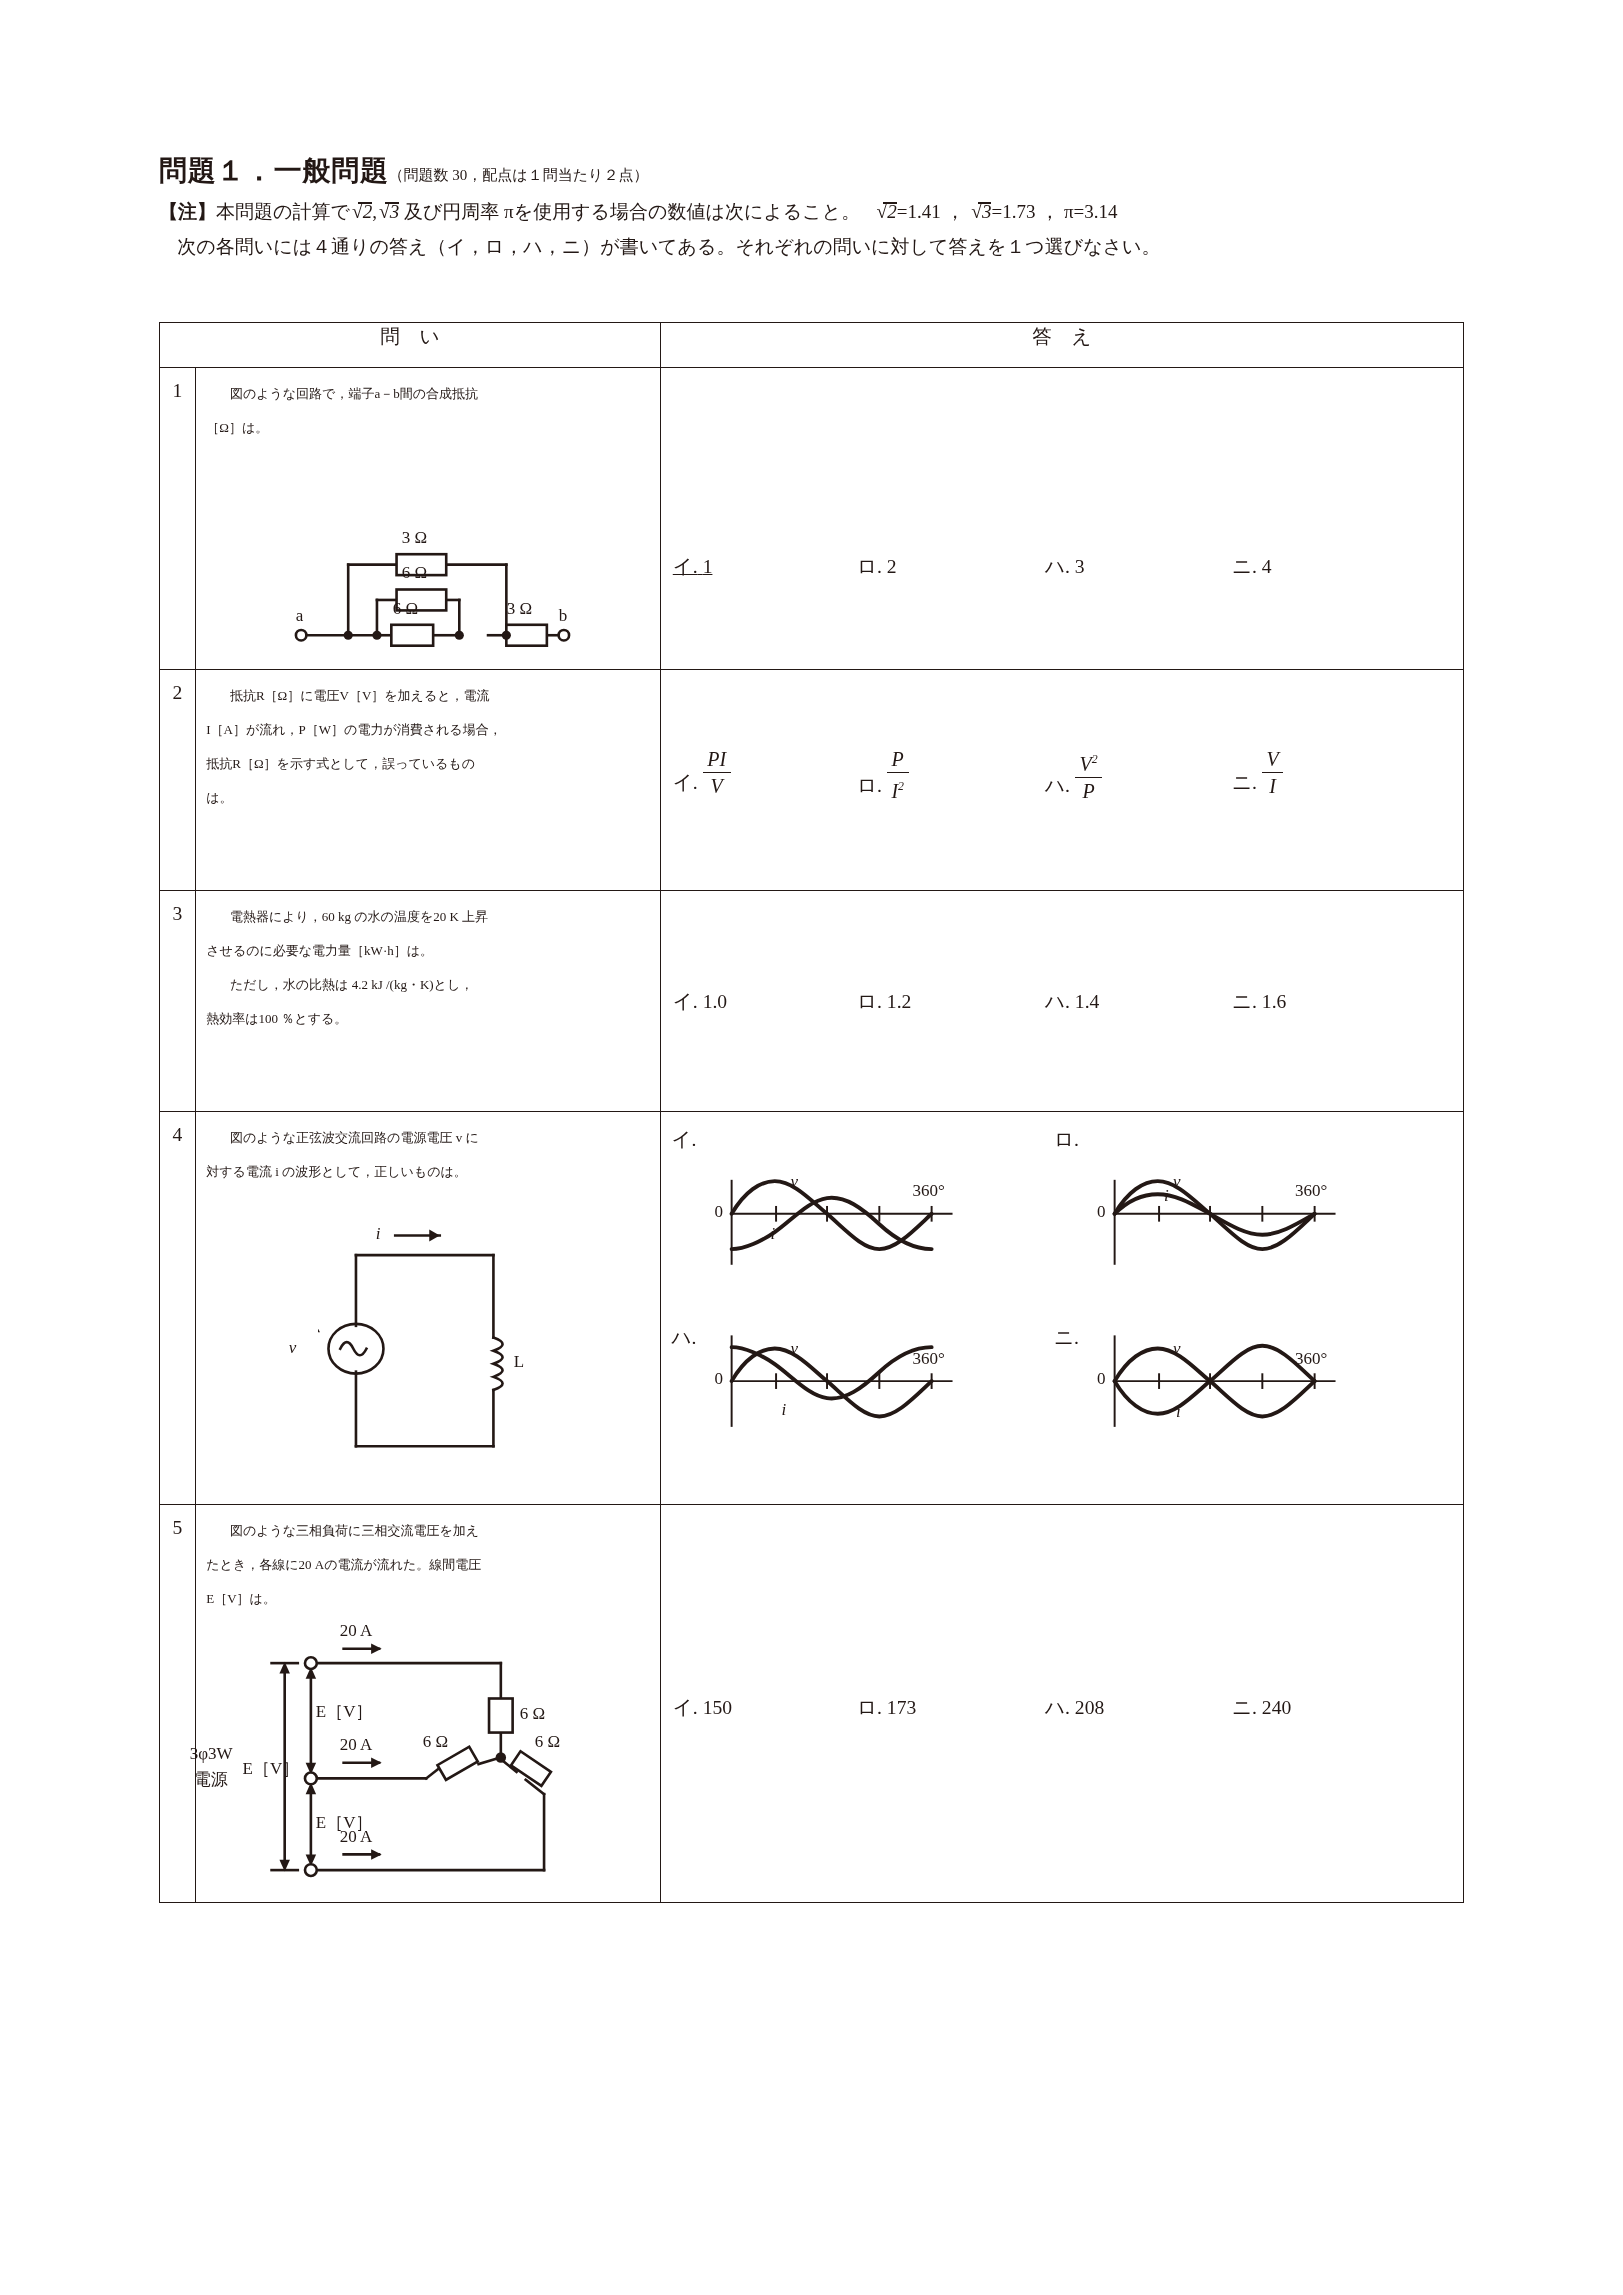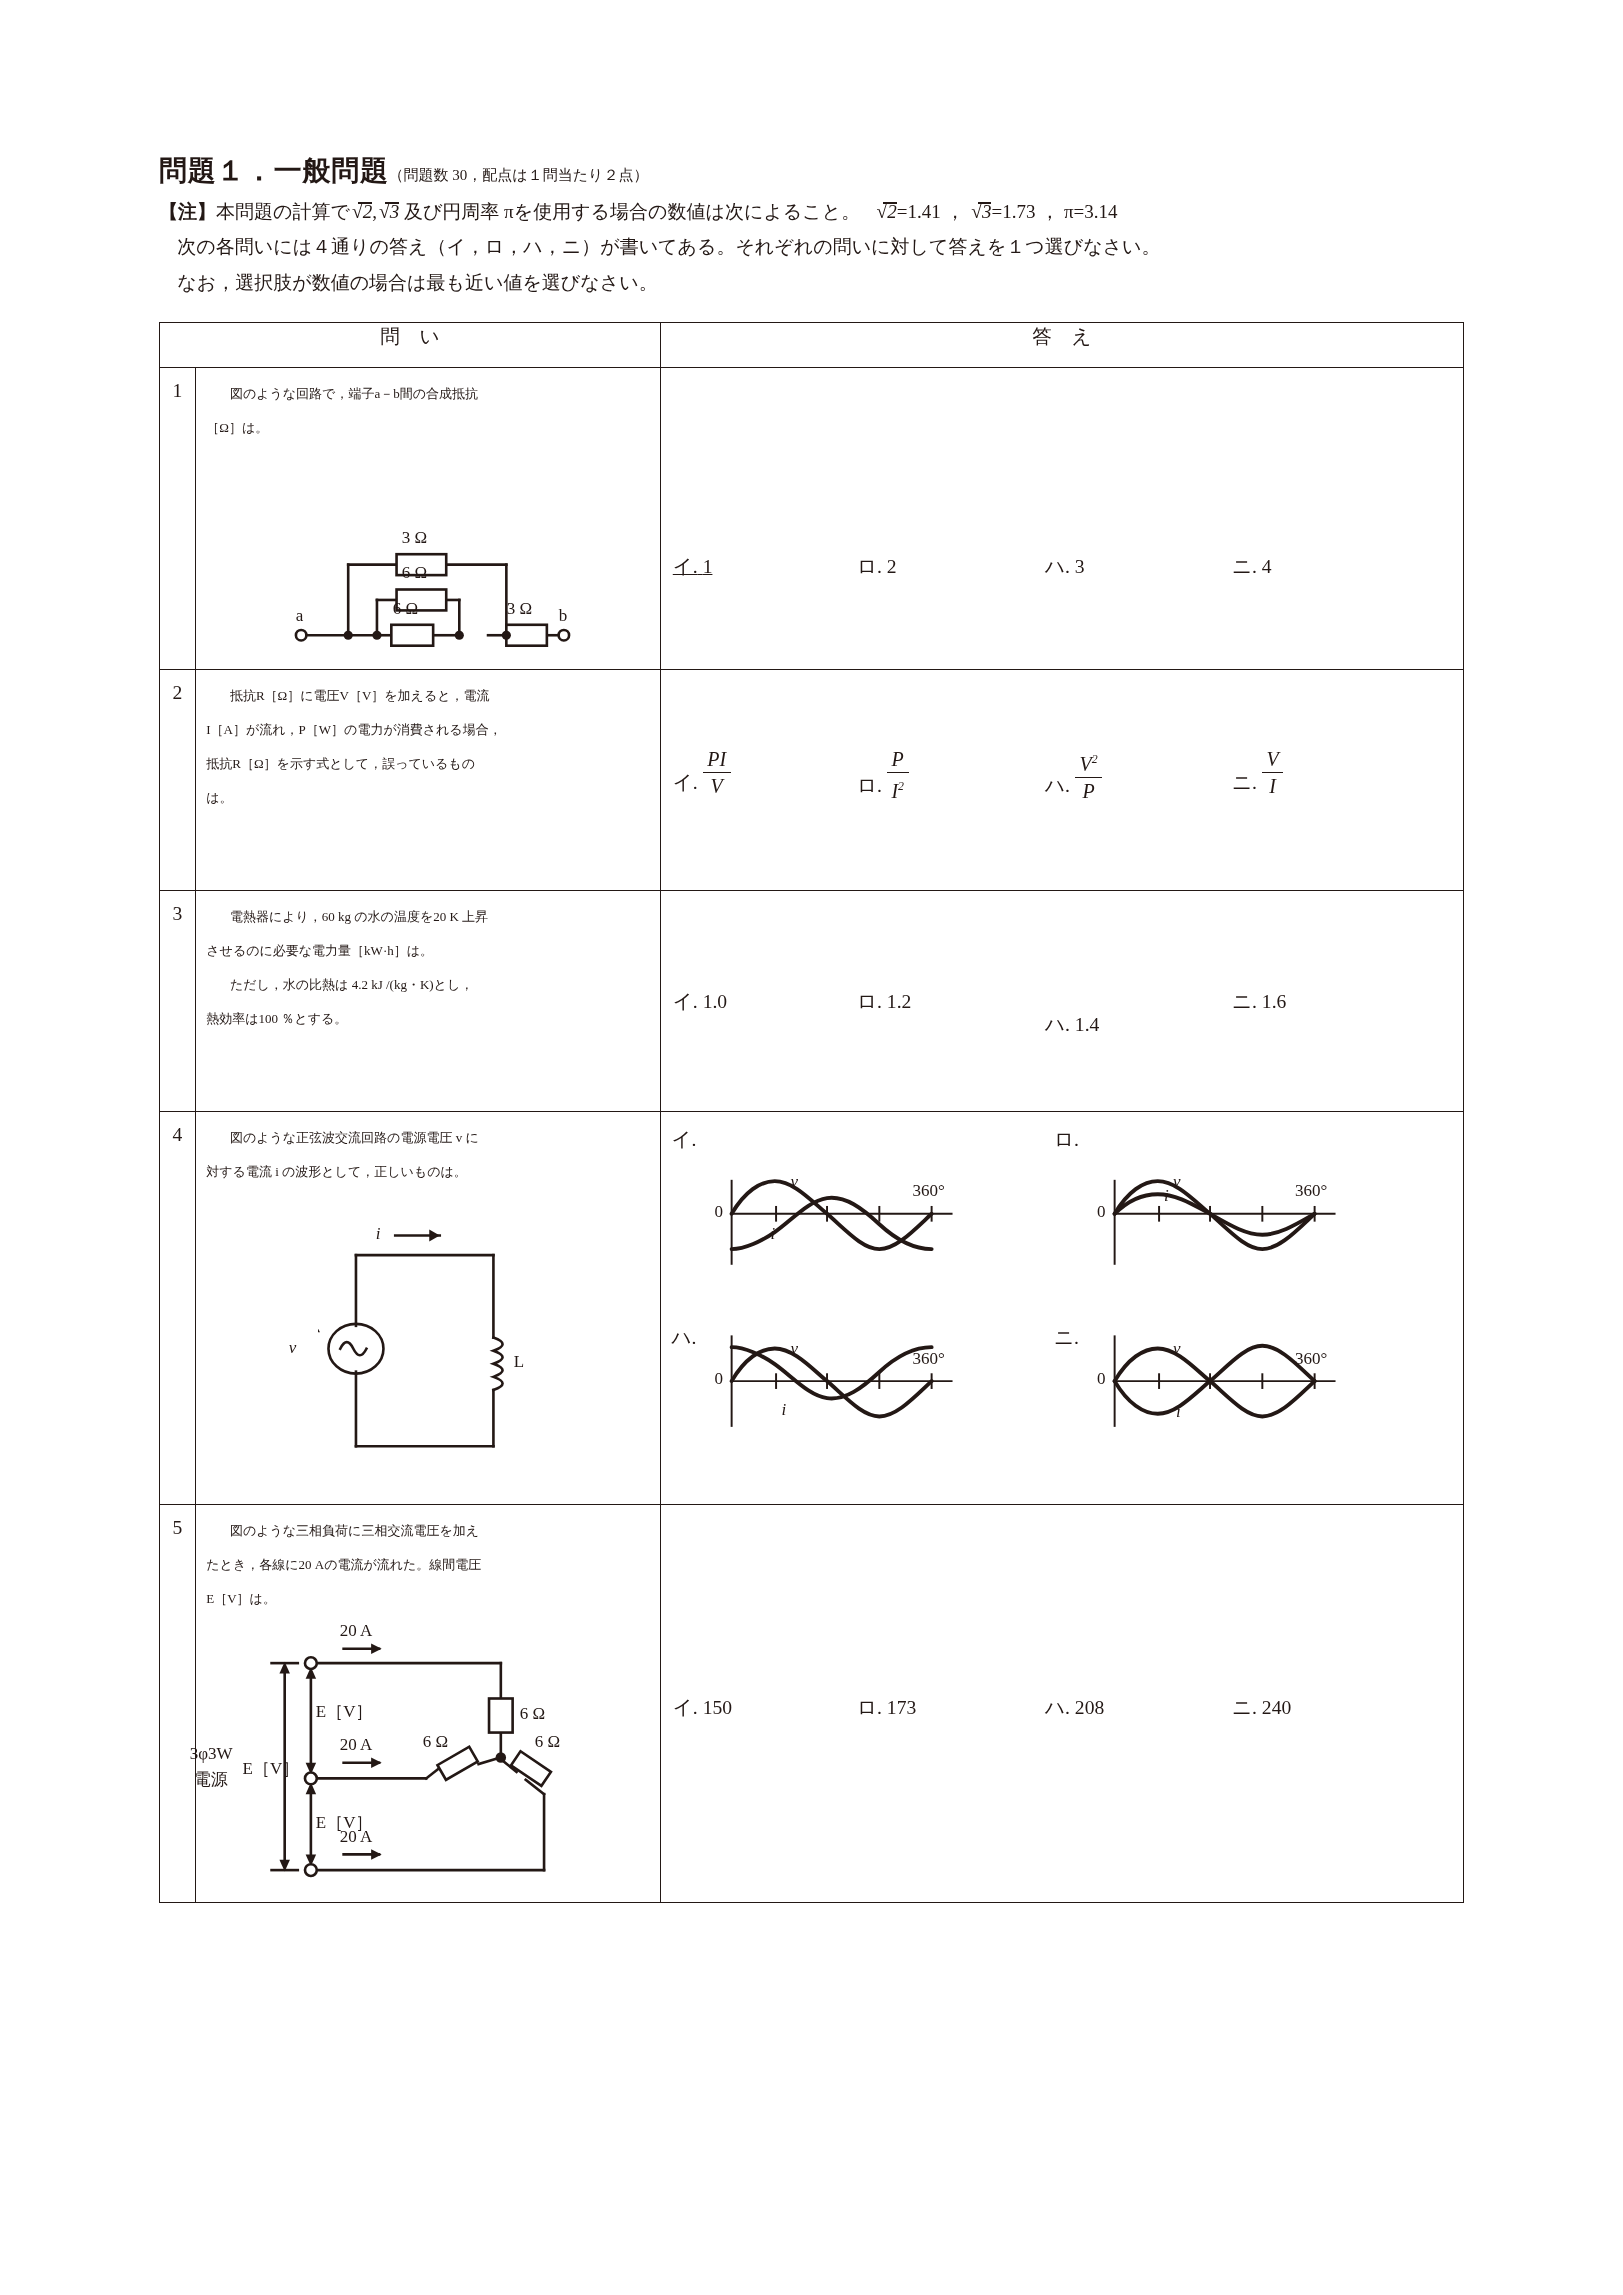--- a/index.html
+++ b/index.html
@@ -75,21 +75,20 @@
       <span class="b">【注】</span><span>本問題の計算で</span><span class="rad"><span class="rbar"></span><span class="rsym">√</span><span class="ital">2</span></span><span>,</span><span class="rad"><span class="rbar"></span><span class="rsym">√</span><span class="ital">3</span></span>
       <span>及び円周率 πを使用する場合の数値は次によること。</span>
       &nbsp;&nbsp;<span class="rad"><span class="rbar"></span><span class="rsym">√</span><span class="ital">2</span></span><span>=1.41</span>
       <span>，</span>
       <span class="rad"><span class="rbar"></span><span class="rsym">√</span><span class="ital">3</span></span><span>=1.73</span>
       <span>，</span>
       <span>π=3.14</span>
     </div>
 
     <div class="hdr-line ind">次の各問いには４通りの答え（イ，ロ，ハ，ニ）が書いてある。それぞれの問いに対して答えを１つ選びなさい。</div>
-    <div class="hdr-line ind2">なお，選択肢が数値の場合は最も近い値を選びなさい。</div>
   </div>
 
   <div class="tbl">
   <table class="main">
     <colgroup>
           <col style="width:34px">
           <col style="width:442px">
           <col style="width:763px">
         </colgroup>
 
@@ -236,21 +235,21 @@
       <td class="acol">
         <div class="ansrow" style="top:97px;">
           <span class="opt" style="left:11.8px;">
             <span>イ.</span>
             <span>1.0</span>
           </span>
           <span class="opt" style="left:196px;">
             <span>ロ.</span>
             <span>1.2</span>
           </span>
-          <span class="opt" style="left:384px;margin-top:23px;">
+          <span class="opt" style="left:384px;">
             <span>ハ.</span>
             <span>1.4</span>
           </span>
           <span class="opt" style="left:571px;">
             <span>ニ.</span>
             <span>1.6</span>
           </span>
         </div>
       </td>
     </tr>

